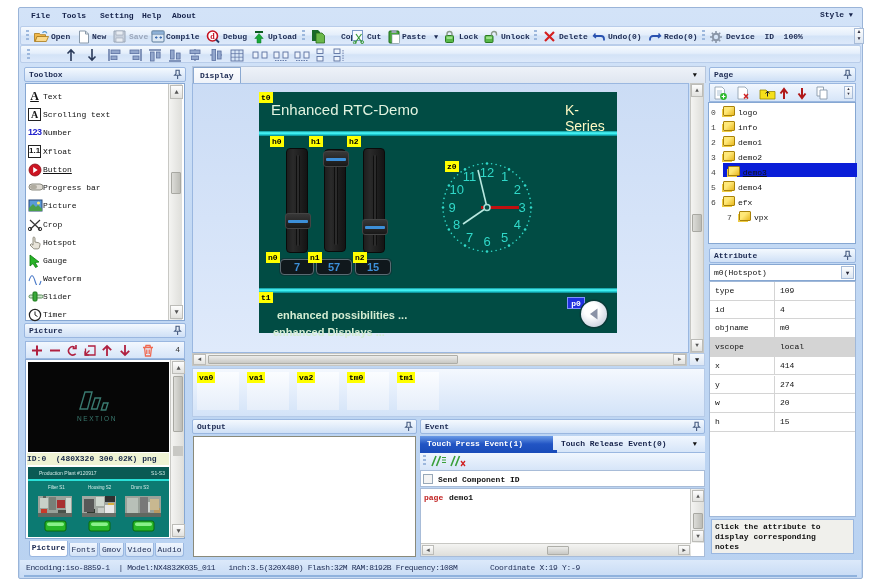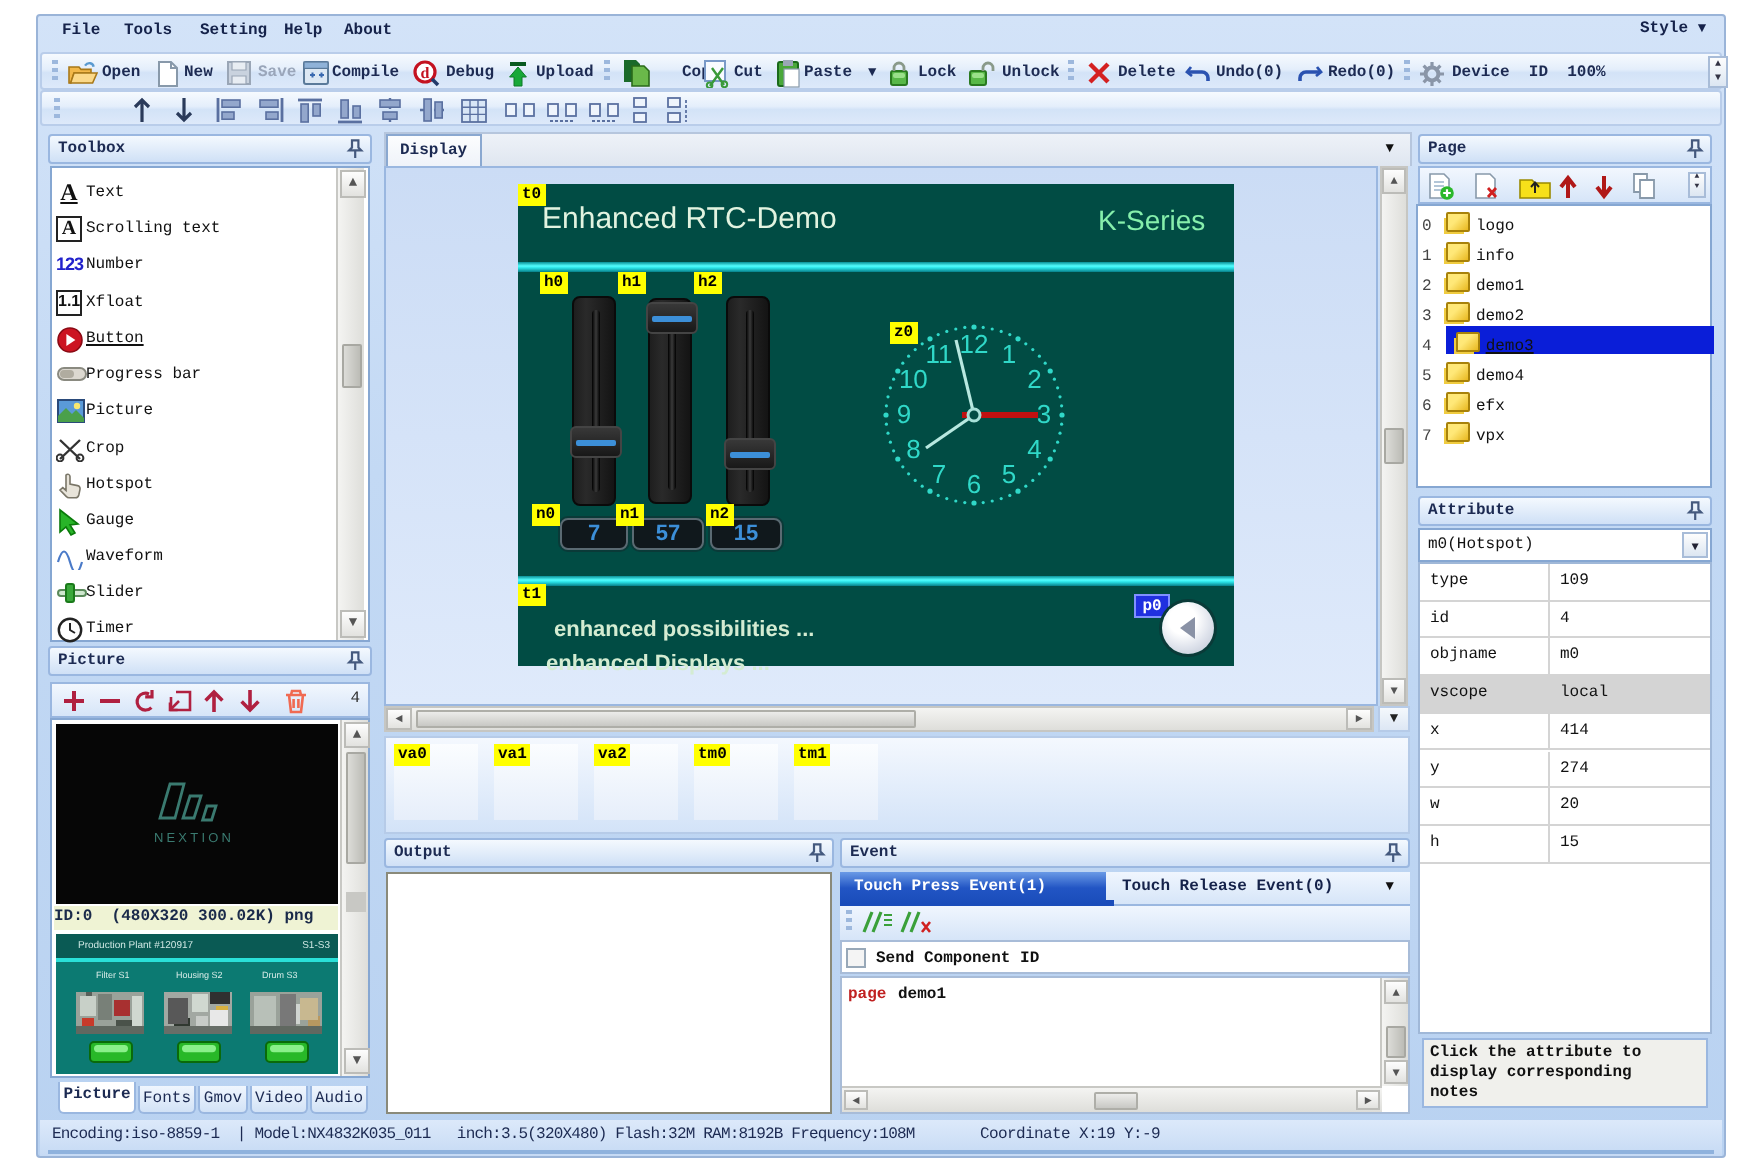--- a/index.html
+++ b/index.html
@@ -430,21 +430,21 @@
 <div class="ptab" style="left:155px;width:29px;top:543px;">Audio</div>
 
 <div class="abs" style="left:192px;top:66px;width:514px;height:17px;background:linear-gradient(180deg,#eef2f8,#dfe6f0);border:1px solid #b6c6dd;border-bottom:none;">
   <div class="abs" style="left:0px;top:0px;width:48px;height:17px;background:linear-gradient(180deg,#fcfdfe,#eef2f9);border:1px solid #8aa8d0;border-bottom:none;font-weight:bold;color:#1c2a52;line-height:16px;padding-left:6px;">Display</div>
   <span class="abs" style="right:8px;top:4px;font-size:7px;color:#111;">▼</span>
 </div>
 <div class="abs" style="left:192px;top:83px;width:497px;height:270px;background:linear-gradient(180deg,#cbdcf5,#dfeafb);border:1px solid #9ab7e0;"></div>
 <div id="canvas">
   <div class="ylab" style="left:0;top:0;">t0</div>
   <div class="abs" style="left:12px;top:9px;font:15px 'Liberation Sans';color:#e2f3e0;">Enhanced RTC-Demo</div>
-  <div class="abs" style="left:290px;top:10px;font:14px 'Liberation Sans';color:#86efac;">K-Series</div>
+  <div class="abs" style="left:306px;top:10px;font:14px 'Liberation Sans';color:#fef9c3;">K-Series</div>
   <div class="cyanline" style="top:39px;"></div>
   <div class="ylab" style="left:11px;top:44px;">h0</div>
   <div class="ylab" style="left:50px;top:44px;">h1</div>
   <div class="ylab" style="left:88px;top:44px;">h2</div>
   <div class="slid" style="left:27px;top:56px;height:105px;">
       <div class="groove"></div>
       <div class="shandle" style="top:64px;"></div>
     </div>
   <div class="slid" style="left:65px;top:57px;height:103px;">
       <div class="groove"></div>
@@ -660,21 +660,21 @@
 <div class="pwhite" style="left:708px;top:102px;width:148px;height:142px;">
   <div class="prow" style="top:2px;"><span class="pnum">0</span><span class="picn"></span><span>logo</span></div>
   <div class="prow" style="top:17px;"><span class="pnum">1</span><span class="picn"></span><span>info</span></div>
   <div class="prow" style="top:32px;"><span class="pnum">2</span><span class="picn"></span><span>demo1</span></div>
   <div class="prow" style="top:47px;"><span class="pnum">3</span><span class="picn"></span><span>demo2</span></div>
   <div class="prow" style="top:62px;text-decoration:underline;"><span class="pnum">4</span>
     <span class="abs" style="left:12px;top:-2px;width:134px;height:14px;background:#0a1ed8;"></span>
     <span class="picn" style="z-index:1;"></span><span style="z-index:1;position:relative;">demo3</span></div>
   <div class="prow" style="top:77px;"><span class="pnum">5</span><span class="picn"></span><span>demo4</span></div>
   <div class="prow" style="top:92px;"><span class="pnum">6</span><span class="picn"></span><span>efx</span></div>
-  <div class="prow" style="top:107px;"><span class="pnum">7</span><span class="picn"></span><span>vpx</span></div>
+  <div class="prow" style="top:107px;margin-left:16px;"><span class="pnum">7</span><span class="picn"></span><span>vpx</span></div>
 </div>
 
 <div class="phead" style="left:709px;top:248px;width:147px;">Attribute<span class="pin"><svg width="9" height="11" viewBox="0 0 9 11">
         <path d="M3 1.2h3.2v3.6l1.4 1.4H1.6L3 4.8z" fill="none" stroke="#44597e" stroke-width="1.1"></path>
         <path d="M4.6 6.4V10" stroke="#44597e" stroke-width="1.1"></path>
       </svg></span></div>
 <div class="abs" style="left:709px;top:264px;width:147px;height:17px;background:#fff;border:1px solid #86a7d2;">
   <span class="abs" style="left:4px;top:3px;color:#111;">m0(Hotspot)</span>
   <span class="abs" style="right:1px;top:1px;width:13px;height:13px;background:linear-gradient(180deg,#fdfdfd,#dce6f2);border:1px solid #a8bcd8;font-size:6px;color:#223;text-align:center;line-height:13px;">▼</span>
 </div>

